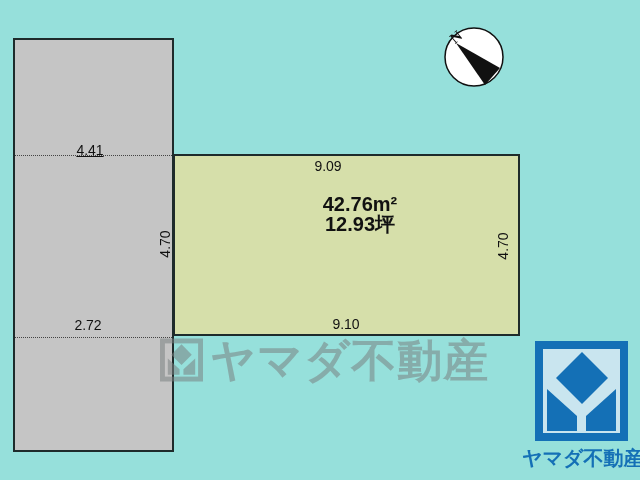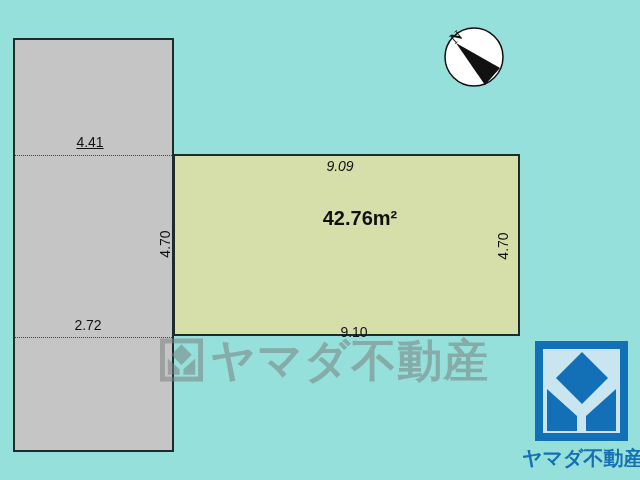--- a/index.html
+++ b/index.html
@@ -14,29 +14,29 @@
   .lot{position:absolute;box-sizing:border-box;border:2px solid var(--line-dark,#1E2B2B);}
   .lot-gray{left:13px;top:38px;width:161px;height:414px;background:var(--lot-gray,#C5C5C5);}
   .lot-yellow{left:173px;top:154px;width:347px;height:182px;background:var(--lot-yellow,#D6DFAA);}
   .dotted{position:absolute;left:15px;width:157px;height:0;border-top:1px dotted #444;}
   .dotted-a{top:155px;}
   .dotted-b{top:337px;}
   .dim{
     position:absolute;font-size:14px;line-height:16px;text-align:center;
     color:var(--text-dark,#111);white-space:nowrap;
   }
-  .dim-441{left:60px;top:134px;width:60px;text-decoration:underline;}
+  .dim-441{left:60px;top:142px;width:60px;text-decoration:underline;}
   .dim-438{left:58px;top:317px;width:60px;}
-  .dim-909{left:310px;top:158px;width:60px;font-style:italic;}
-  .dim-910{left:324px;top:316px;width:60px;margin-top:8px;}
+  .dim-909{left:298px;top:158px;width:60px;}
+  .dim-910{left:316px;top:316px;width:60px;}
   .rot{transform:rotate(-90deg);transform-origin:center center;}
   .dim-470l{left:144px;top:236px;width:42px;}
   .dim-470r{left:482px;top:238px;width:42px;}
   .area-block{
-    position:absolute;left:255px;top:208px;width:210px;
+    position:absolute;left:255px;top:194px;width:210px;
     text-align:center;font-size:20px;line-height:20px;font-weight:600;
   }
   .compass{position:absolute;left:443px;top:26px;}
   .watermark{
     position:absolute;left:160px;top:337px;height:46px;
     display:flex;align-items:center;gap:7px;
     color:var(--watermark-gray,rgba(122,130,130,.55));
     pointer-events:none;
   }
   .watermark-text{
@@ -61,20 +61,21 @@
   <div class="dim dim-438">2.72</div>
   <div class="dim rot dim-470l">4.70</div>
 
   <div class="lot lot-yellow"></div>
   <div class="dim dim-909">9.09</div>
   <div class="dim dim-910">9.10</div>
   <div class="dim rot dim-470r">4.70</div>
 
   <div class="area-block">
     <div>42.76m²</div>
+    <div>12.93坪</div>
   </div>
 
   <svg class="compass" width="62" height="62" viewBox="0 0 62 62">
     <circle cx="31" cy="31" r="29" fill="#ffffff" stroke="#111111" stroke-width="1.5"></circle>
     <polygon points="13,17 42,59 57,42" fill="#111111"></polygon>
     <text x="13" y="16" text-anchor="middle" font-size="15" font-weight="bold" font-family="'Liberation Serif','DejaVu Serif',serif" transform="rotate(-40 13 11)" fill="#111111">N</text>
   </svg>
 
   <div class="watermark">
     <svg width="43" height="44" viewBox="0 0 44 44">

